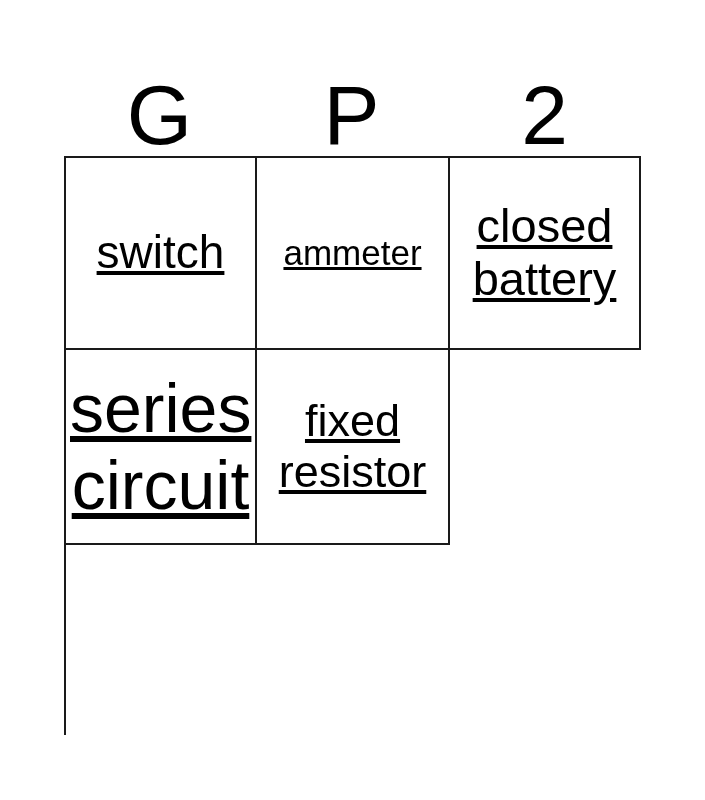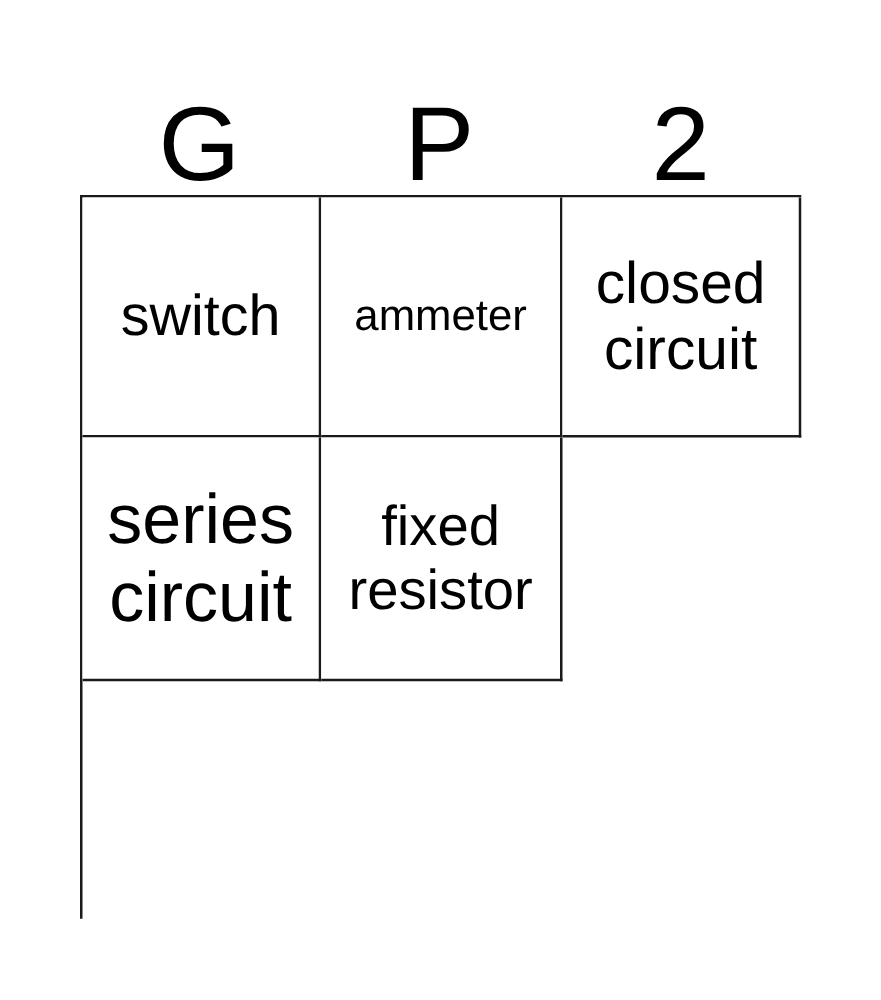--- a/index.html
+++ b/index.html
@@ -73,28 +73,29 @@
     overflow: hidden;
     background: #ffffff;
   }
   .cell-text {
     display: block;
     width: 100%;
     line-height: 1.12;
     font-weight: 400;
     color: #000000;
     white-space: pre-line;
+    text-decoration: underline;
   }
 
   
   .fs-sm   { font-size: 35px; }
   .fs-md   { font-size: 45px; }
   .fs-lg   { font-size: 46px; }
   .fs-xl   { font-size: 47px; }
-  .fs-xxl  { font-size: 56px; }
+  .fs-xxl  { font-size: 68px; }
 </style>
 </head>
 <body>
 
 <div class="card">
 
   <div class="header-row">
     <div class="header-cell c0">G</div>
     <div class="header-cell c1">P</div>
     <div class="header-cell c2">2</div>
@@ -107,21 +108,21 @@
     </div>
 
 
     <div class="cell">
       <span class="cell-text fs-sm">ammeter</span>
     </div>
 
 
     <div class="cell">
       <span class="cell-text fs-xl">closed
-circuit</span>
+battery</span>
     </div>
 
     <div class="cell">
       <span class="cell-text fs-xxl">series
 circuit</span>
     </div>
 
 
     <div class="cell">
       <span class="cell-text fs-md">fixed

